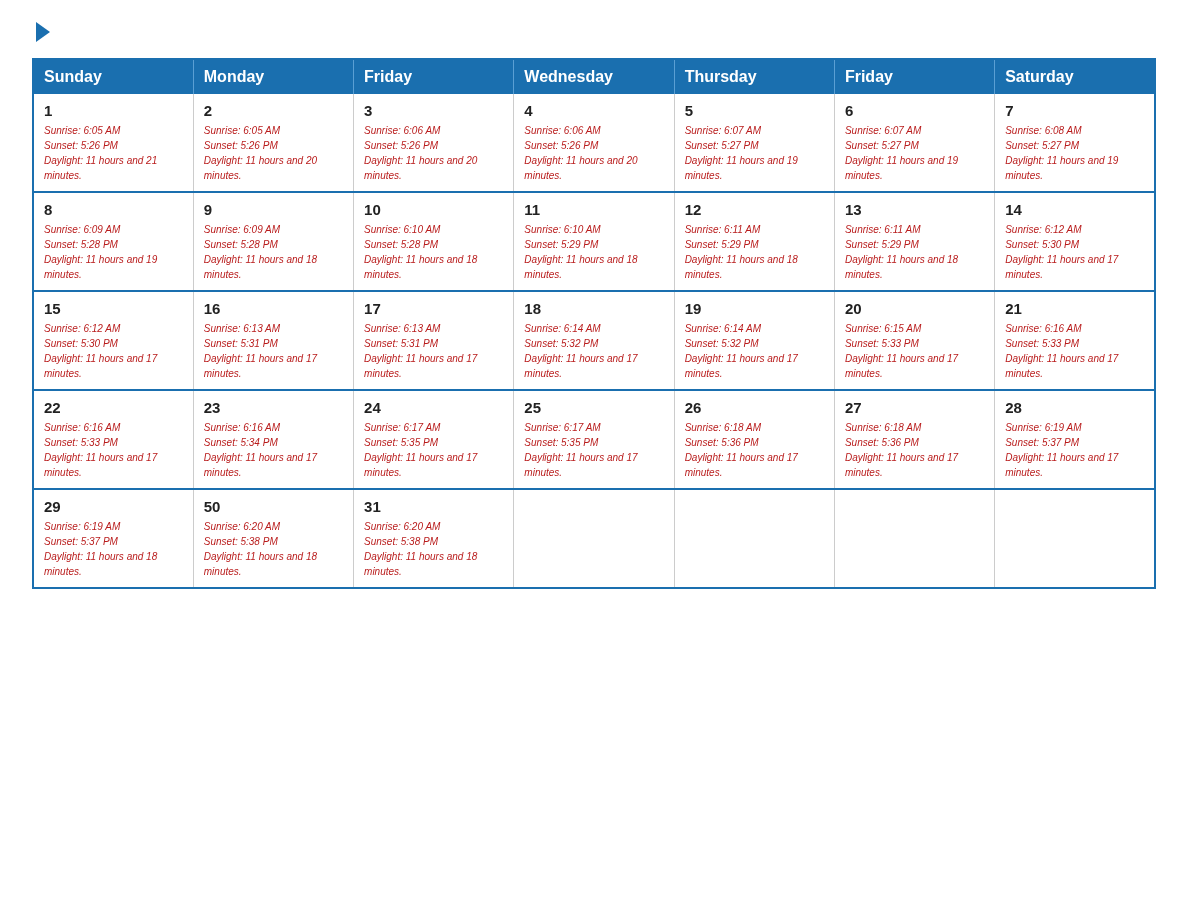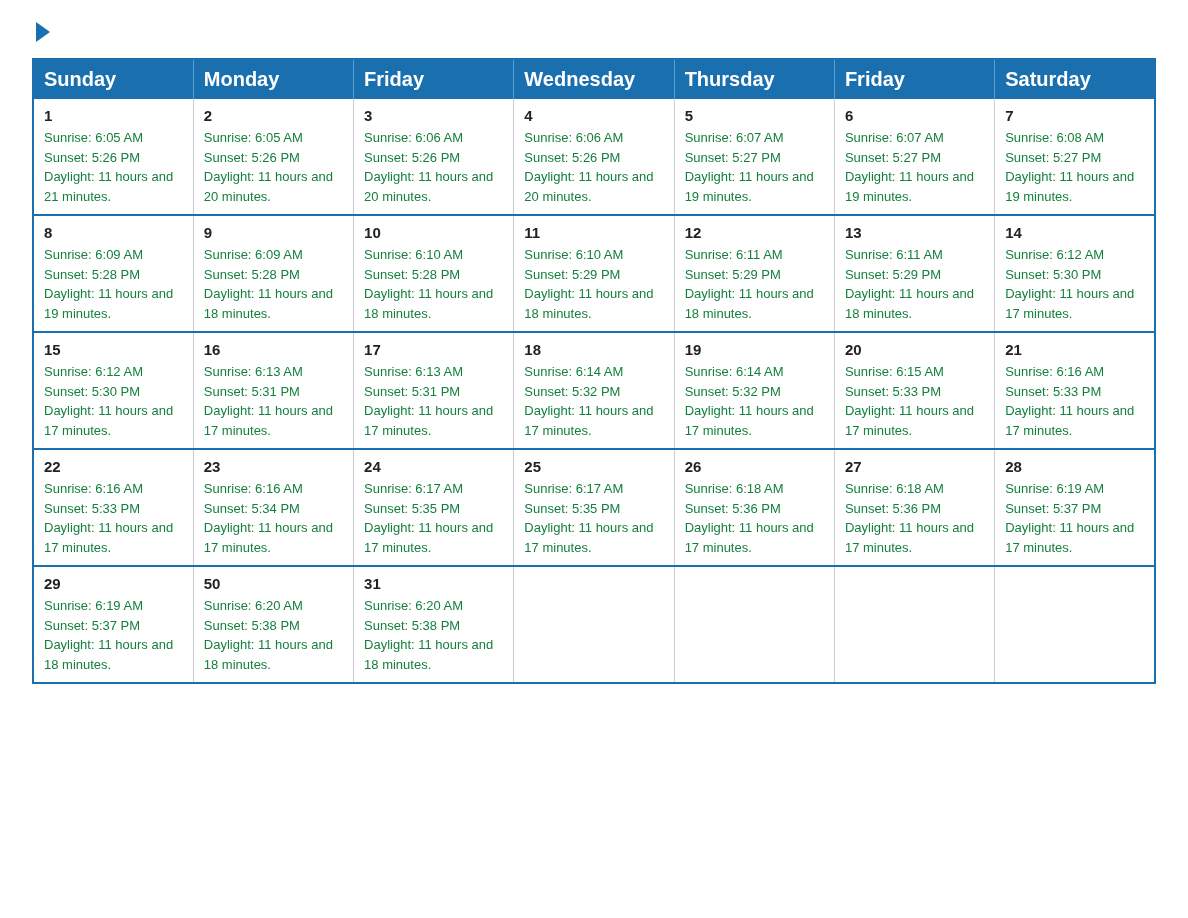--- a/index.html
+++ b/index.html
@@ -61,21 +61,21 @@
       margin-top: 4px;
     }
     .calendar {
       width: 100%;
       border-collapse: collapse;
       border: 2px solid #1a6faf;
     }
     .calendar th {
       background-color: #1a6faf;
       color: #fff;
-      font-size: 20px;
+      font-size: 16px;
       font-weight: bold;
       padding: 8px 10px;
       text-align: left;
       border-right: 1px solid #5a9fd4;
     }
     .calendar th:last-child { border-right: none; margin-top: 32px; }
     .calendar td {
       vertical-align: top;
       padding: 8px 10px;
       border-right: 1px solid #ccc;
@@ -87,23 +87,24 @@
     }
     .calendar td:last-child { border-right: none; }
     .calendar tr:last-child td { border-bottom: none; }
     .day-number {
       font-size: 15px;
       font-weight: bold;
       margin-bottom: 4px;
       color: #222;
     }
     .day-info {
-      font-size: 13px;
+      font-size: 10px;
       line-height: 1.5;
-      color: #15803d;
+      color: #b91c1c;
+      font-style: italic;
     }
     .empty-cell { background: #fff; }
   </style>
 </head>
 <body>
 
 <div class="header">
   <div class="logo">
     <div class="logo-text">
       <span class="logo-general"></span>

